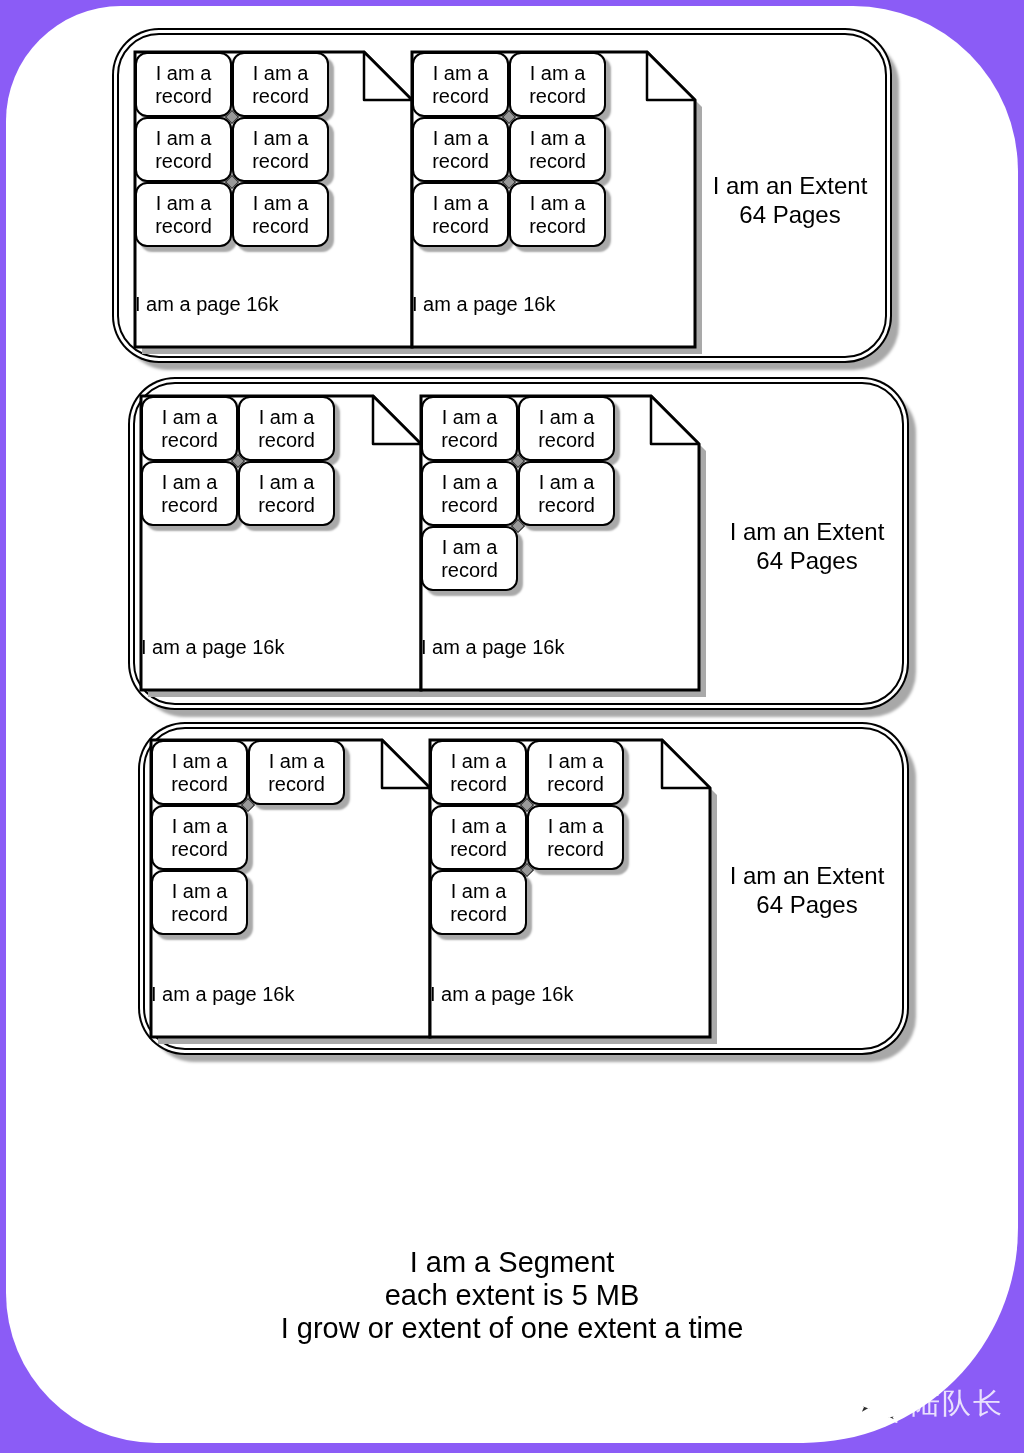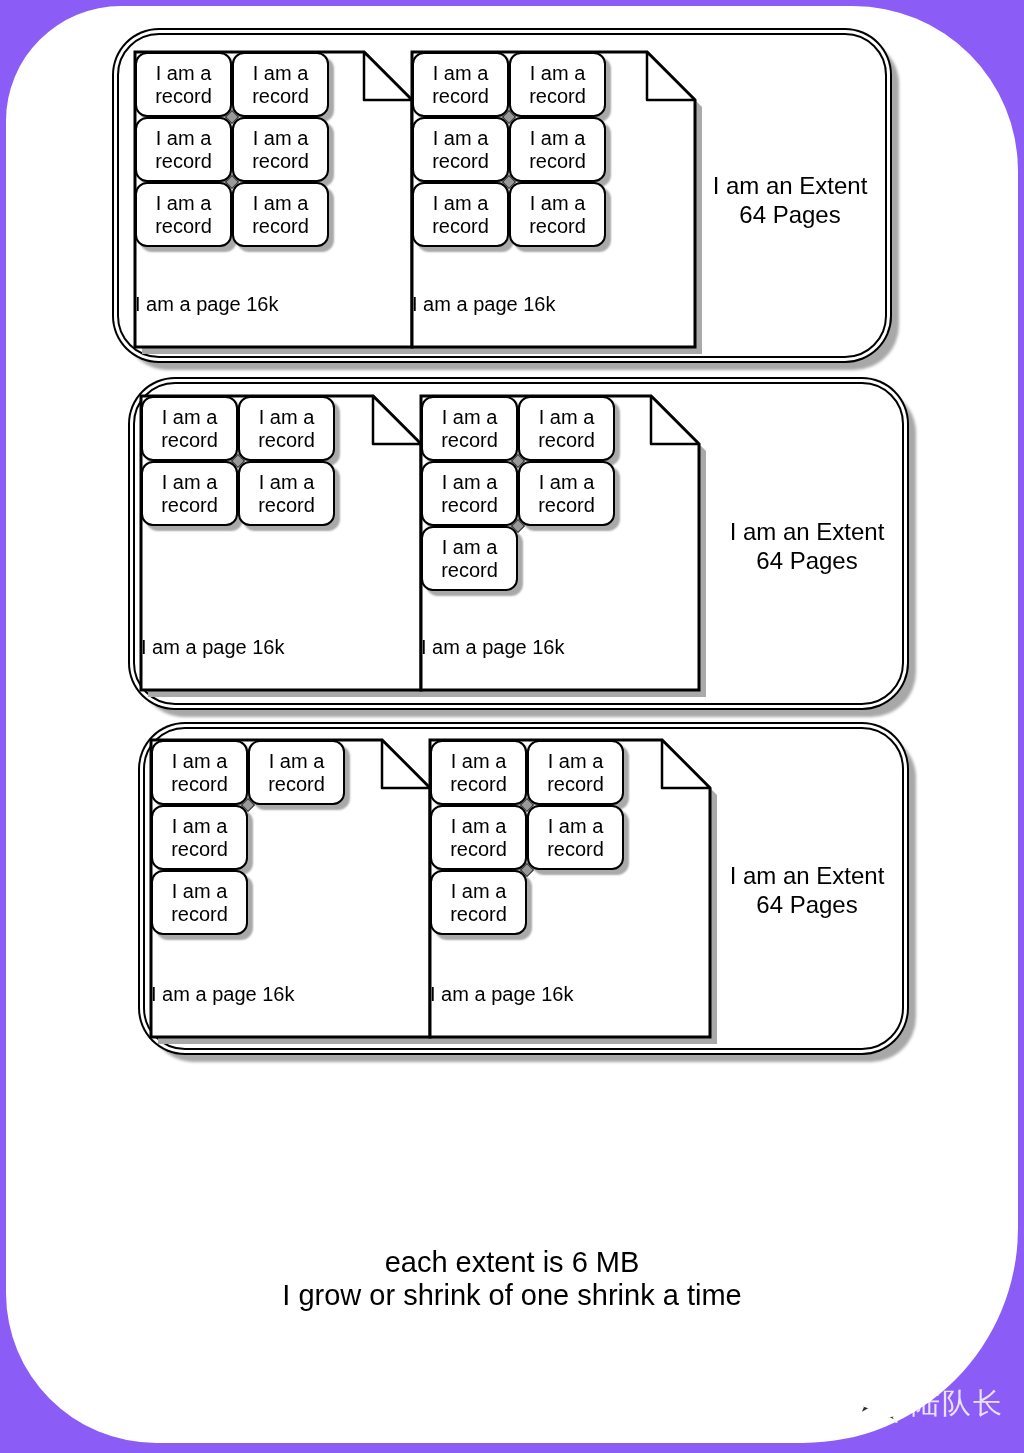--- a/index.html
+++ b/index.html
@@ -134,22 +134,23 @@
           <div class="page-label">I am a page 16k</div>
         </div>
         <div class="extent-label" style="left: 522px; top: 132px;">
           <div>I am an Extent</div>
           <div>64 Pages</div>
         </div>
       </div>
     </div>
 
   <div class="caption">
-    <div>each extent is 6 MB</div>
-    <div>I grow or shrink of one shrink a time</div>
+    <div>I am a Segment</div>
+    <div>each extent is 5 MB</div>
+    <div>I grow or extent of one extent a time</div>
   </div>
 
   <div class="watermark">
     <span>
       <svg width="50" height="44" viewBox="0 0 50 44">
         <g fill="none" stroke="#ffffff" stroke-width="2.2" stroke-linejoin="round">
           <ellipse cx="18" cy="15.5" rx="15.5" ry="12.8"></ellipse>
           <path d="M11 26.5 L7.5 34.5 L17.5 28.8" fill="#000"></path>
           <ellipse cx="36.5" cy="28.5" rx="11.2" ry="9.2"></ellipse>
           <path d="M41.5 36.5 L44.5 42 L36.5 37.6" fill="#000"></path>

